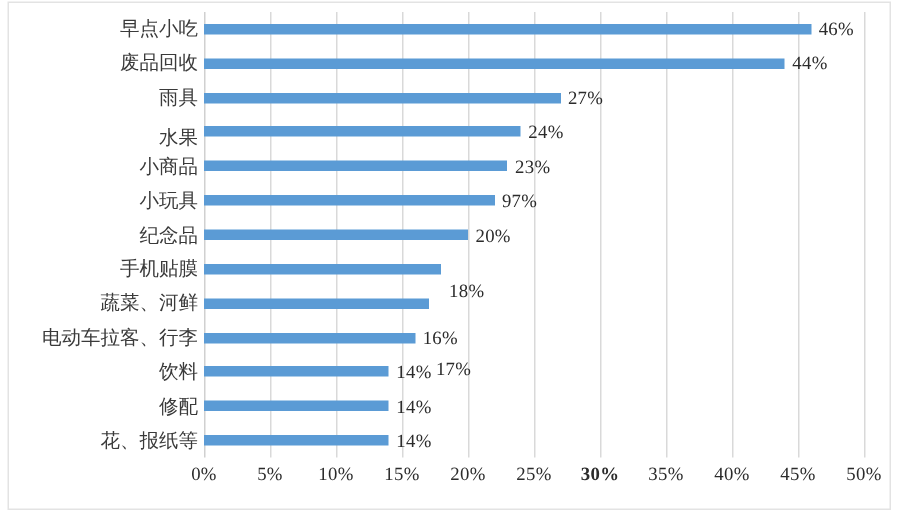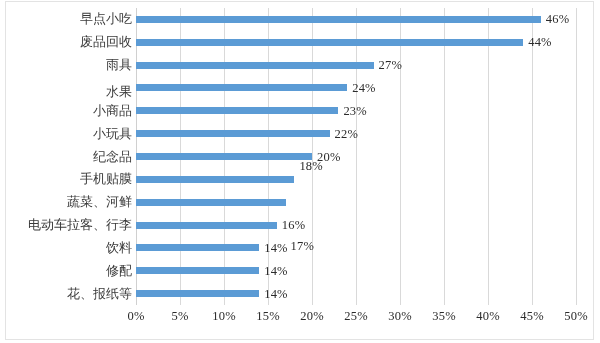--- a/index.html
+++ b/index.html
@@ -147,37 +147,37 @@
         <div class="bar" style="left: 0px; width: 123.2px; top: 236.385px; background: rgb(91, 155, 213);"></div>
         <div class="bar" style="left: 0px; width: 123.2px; top: 259.231px; background: rgb(91, 155, 213);"></div>
         <div class="bar" style="left: 0px; width: 123.2px; top: 282.077px; background: rgb(91, 155, 213);"></div>
       </div>
     <div id="value-labels">
         <div class="value-label" style="left: 409.8px; top: 5.42308px;">46%</div>
         <div class="value-label" style="left: 392.2px; top: 28.2692px;">44%</div>
         <div class="value-label" style="left: 242.6px; top: 51.1154px;">27%</div>
         <div class="value-label" style="left: 216.2px; top: 73.9615px;">24%</div>
         <div class="value-label" style="left: 207.4px; top: 96.8077px;">23%</div>
-        <div class="value-label" style="left: 198.6px; top: 119.654px;">22%</div>
+        <div class="value-label" style="left: 198.6px; top: 119.654px;">97%</div>
         <div class="value-label" style="left: 181px; top: 142.5px;">20%</div>
-        <div class="value-label" style="left: 163.4px; top: 152px; text-align: center;">18%</div>
+        <div class="value-label" style="left: 163.4px; top: 180px; text-align: center;">18%</div>
         <div class="value-label" style="left: 154.6px; top: 188.192px; margin-top: 44px;">17%</div>
         <div class="value-label" style="left: 145.8px; top: 211.038px;">16%</div>
         <div class="value-label" style="left: 128.2px; top: 233.885px;">14%</div>
         <div class="value-label" style="left: 128.2px; top: 256.731px;">14%</div>
         <div class="value-label" style="left: 128.2px; top: 279.577px;">14%</div>
       </div>
   </div>
 
   <div id="x-axis-labels">
       <div class="tick-label" style="left: 0px;">0%</div>
       <div class="tick-label" style="left: 44px;">5%</div>
       <div class="tick-label" style="left: 88px;">10%</div>
       <div class="tick-label" style="left: 132px;">15%</div>
       <div class="tick-label" style="left: 176px;">20%</div>
       <div class="tick-label" style="left: 220px;">25%</div>
-      <div class="tick-label" style="left: 264px;">30%</div>
+      <div class="tick-label" style="left: 264px; font-weight: bold;">30%</div>
       <div class="tick-label" style="left: 308px;">35%</div>
       <div class="tick-label" style="left: 352px;">40%</div>
       <div class="tick-label" style="left: 396px;">45%</div>
       <div class="tick-label" style="left: 440px;">50%</div>
     </div>
 </div>
 
 </body></html>

